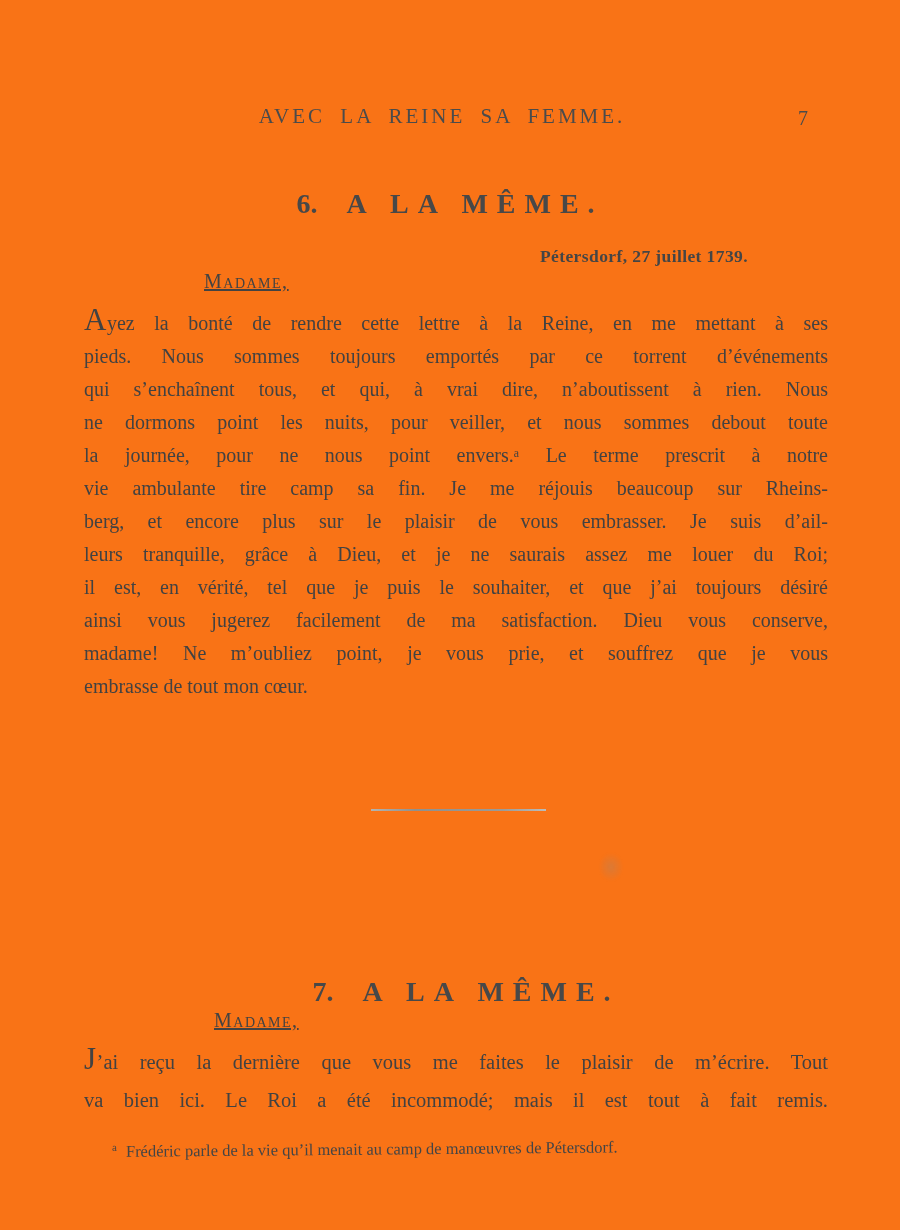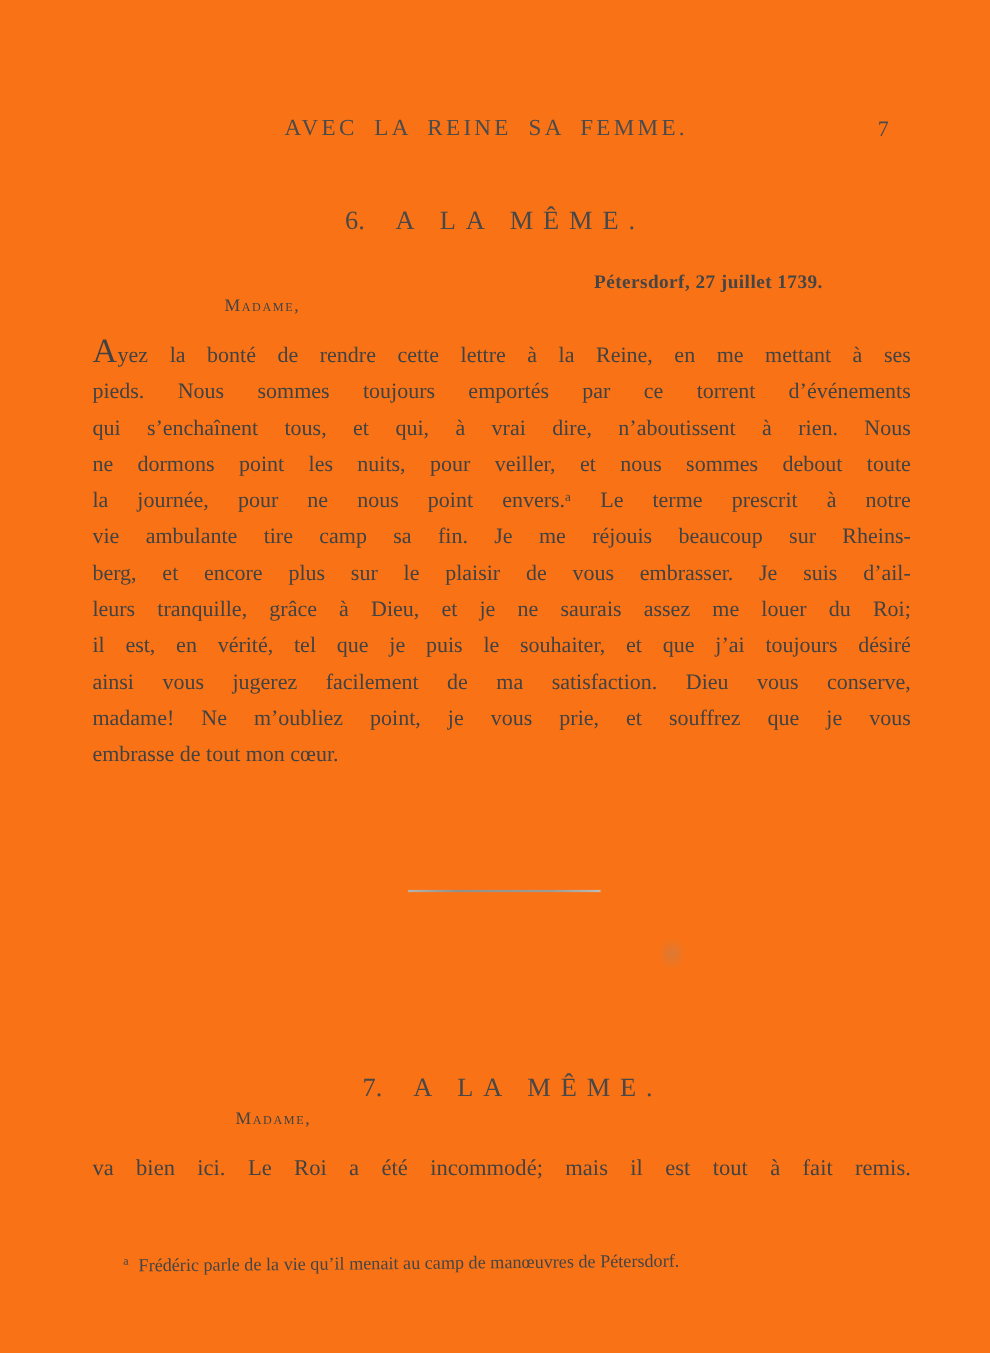--- a/index.html
+++ b/index.html
@@ -38,22 +38,22 @@
     font-size: 20px;
     color: #4b4b4b;
   }
 
   
   .letter-title {
     position: absolute;
     left: 0;
     width: 100%;
     text-align: center;
-    font-size: 24px;
-    font-weight: normal;
+    font-size: 28px;
+    font-weight: bold;
     color: #484848;
     margin: 0;
   }
   .letter-title .letter-no {
     letter-spacing: 0;
     margin-right: 22px;
   }
   .letter-title .letter-title-text {
     letter-spacing: 9px;
   }
@@ -67,24 +67,25 @@
     letter-spacing: 0.4px;
     color: #454545;
     font-weight: bold;
   }
   .dateline-6 { top: 246px; right: 152px; }
   .dateline-7 { top: 977px; right: 108px; }
 
   
   .salutation {
     position: absolute;
-    font-size: 16px;
+    font-size: 20px;
     font-variant: small-caps;
     letter-spacing: 1.5px;
     color: #434343;
+    text-decoration: underline;
   }
   .salutation-6 { top: 270px; left: 204px; }
   .salutation-7 { top: 1009px; left: 214px; }
 
   
   .letter-body {
     position: absolute;
     left: 84px;
     width: 744px;
     font-size: 20px;
@@ -176,20 +177,21 @@
   <div class="divider"></div>
   <div class="smudge"></div>
 
   <h2 class="letter-title title-7">
     <span class="letter-no">7.</span>
     <span class="letter-title-text">A LA MÊME.</span>
   </h2>
   <div class="salutation salutation-7">Madame,</div>
 
   <div class="letter-body body-7">
+    <div class="bodyline"><span class="initial">J</span><span>’ai reçu la dernière que vous me faites le plaisir de m’écrire. Tout</span></div>
     <div class="bodyline">va bien ici. Le Roi a été incommodé; mais il est tout à fait remis.</div>
   </div>
 
   <div class="footnote">
     <span class="fn-marker">a</span><span>Frédéric parle de la vie qu’il menait au camp de manœuvres de Pétersdorf.</span>
   </div>
 
 </div>
 
 </body></html>

